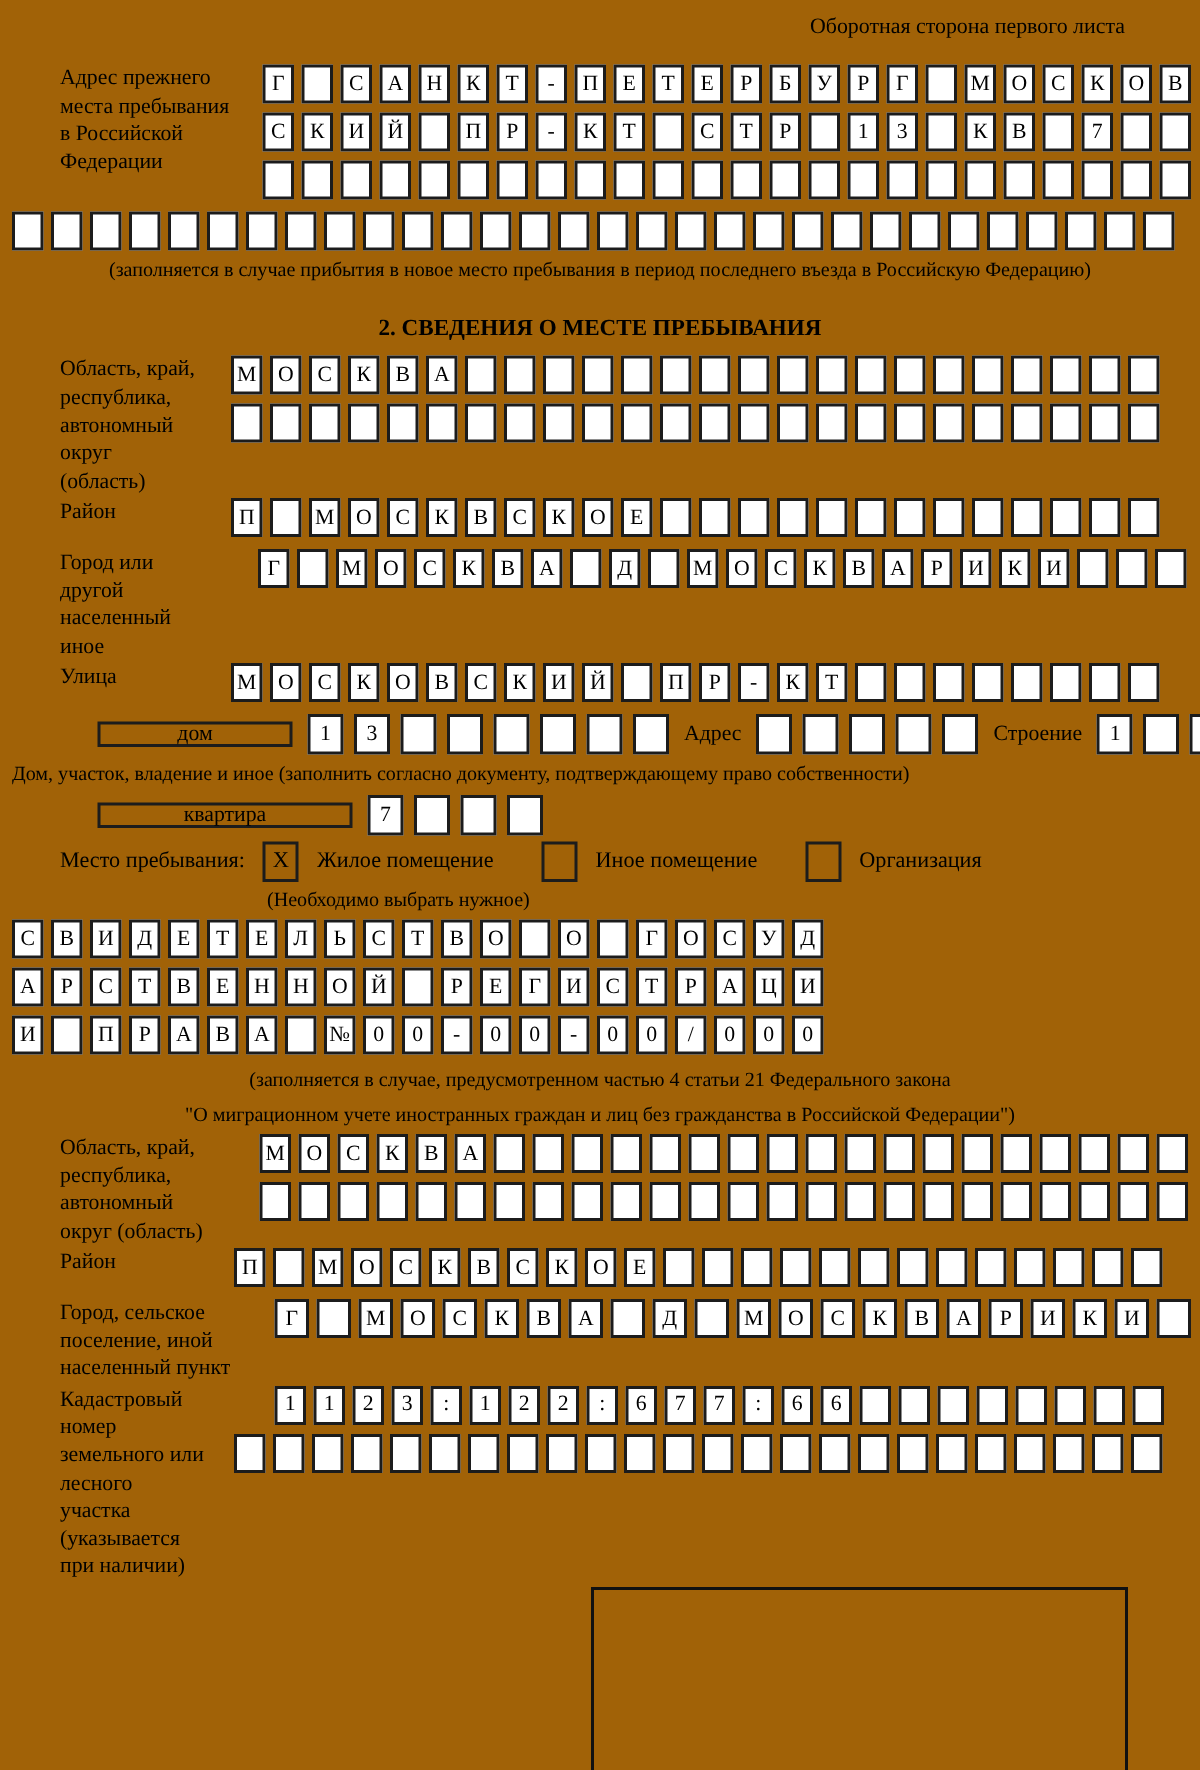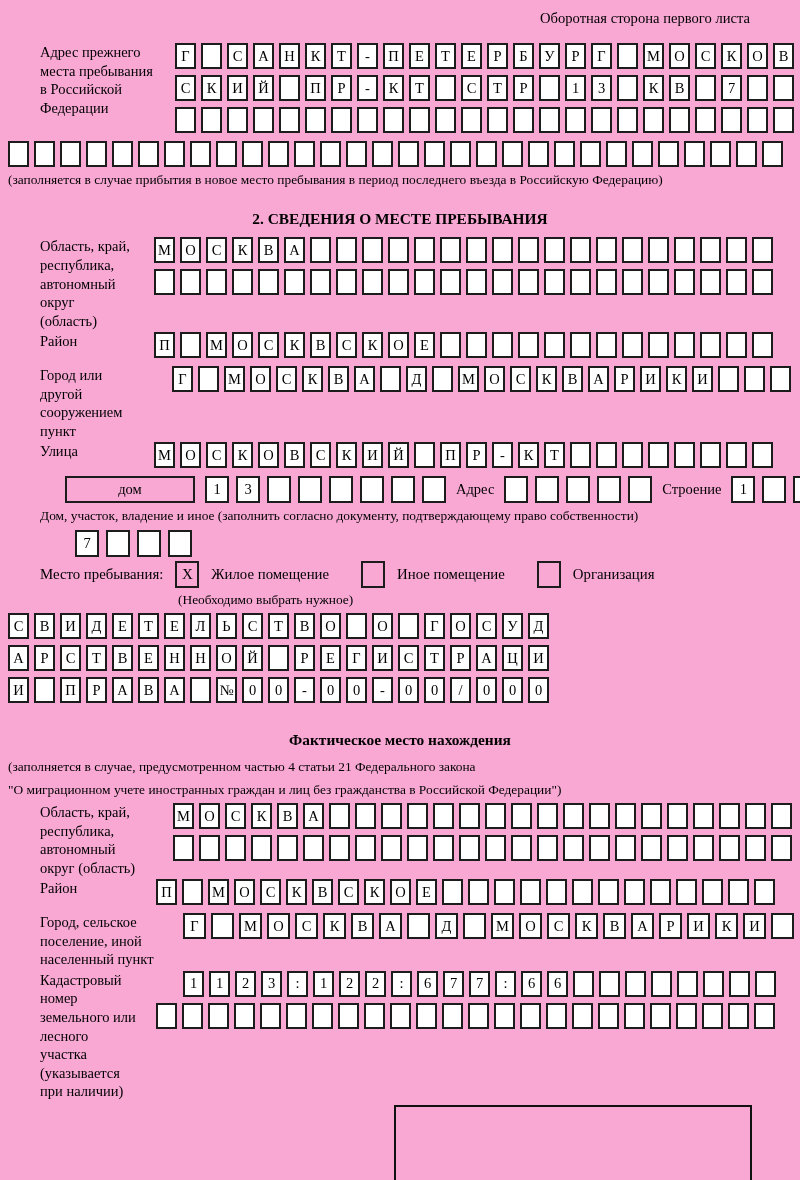--- a/index.html
+++ b/index.html
@@ -1,42 +1,42 @@
 <!DOCTYPE html>
 <html><head>
 <meta charset="utf-8">
 <title>Form</title>
 <style>
   html,body{margin:0;padding:0;background:#fff;}
   .page{
     width:800px;height:1180px;overflow:hidden;box-sizing:border-box;
-    padding:10px 8px 0 8px;background:#f9a8d4;color:#000;
+    padding:10px 8px 0 8px;background:#a16207;color:#000;
     font-family:"Liberation Serif","DejaVu Serif",serif;
   }
   .header-note{font-size:14.6px;text-align:right;padding-right:42px;margin-bottom:16px;}
   .block{display:flex;align-items:flex-start;margin-bottom:2px;}
   .flabel{flex:none;box-sizing:border-box;padding-left:32px;padding-right:20px;font-size:14.5px;line-height:1.28;}
   .w142{width:146px}.w148{width:148px}.w165{width:165px}.w167{width:167px}.w175{width:175px}.w237{width:237px}
   .rows{flex:1;min-width:0;}
   .cellrow{display:flex;gap:5px;margin-bottom:6px;flex-wrap:nowrap;}
   .cell{
     flex:none;display:flex;align-items:center;justify-content:center;
     width:21px;height:26px;border:2px solid #1c1c1c;box-sizing:border-box;
     font-size:14.5px;background:#fff;
   }
   .cw23 .cell{width:23px}
   .small{gap:7px}
   .small .cell{width:24px;height:27px}
-  .ml10{margin-left:10px}.ml18{margin-left:18px}.ml27{margin-left:27px}.ml32{margin-left:32px}.ml170{margin-left:170px}
+  .ml10{margin-left:10px}.ml18{margin-left:18px}.ml27{margin-left:27px}.ml32{}.ml170{margin-left:170px}
   .fullrow{margin-bottom:4px;}
   .note{font-size:13.4px;line-height:1.3;margin-bottom:5px;}
-  .center{text-align:left}
+  .center{text-align:center}
   .sec-title{font-weight:bold;font-size:15.4px;text-align:center;margin:22px 0 9px 0;}
   .labelbox{
-    flex:none;height:27px;border:2px solid #1c1c1c;box-sizing:border-box;
+    flex:none;height:17px;border:2px solid #1c1c1c;box-sizing:border-box;
     display:flex;align-items:center;justify-content:center;font-size:14.5px;
   }
   .w130b{width:130px}.w170b{width:170px}
   .house-row{display:flex;align-items:center;margin-left:57px;margin-bottom:4px;}
   .house-row .cellrow{margin-bottom:0;}
   .inline-label{font-size:14.5px;margin:0 10px;white-space:nowrap;}
   .stay-row{display:flex;align-items:center;margin-left:32px;margin-bottom:3px;text-align:right;}
   .stay-label{font-size:14.8px;margin-right:12px;white-space:nowrap;}
   .checkbox{
     flex:none;width:24px;height:27px;border:2px solid #1c1c1c;box-sizing:border-box;
@@ -255,21 +255,21 @@
           <span class="cell"></span>
           <span class="cell"></span>
           <span class="cell"></span>
           <span class="cell"></span>
           <span class="cell"></span>
         </div>
     </div>
   </div>
 
   <div class="block">
-    <div class="flabel w142">Город или другой сооружением пункт</div>
+    <div class="flabel w142">Город или другой населенный иное</div>
     <div class="rows">
       <div class="cellrow ml18">
           <span class="cell">Г</span>
           <span class="cell"></span>
           <span class="cell">М</span>
           <span class="cell">О</span>
           <span class="cell">С</span>
           <span class="cell">К</span>
           <span class="cell">В</span>
           <span class="cell">А</span>
@@ -348,20 +348,21 @@
     <span class="inline-label">Строение</span>
     <div class="cellrow small">
         <span class="cell">1</span>
         <span class="cell"></span>
         <span class="cell"></span>
       </div>
   </div>
   <div class="note ml32">Дом, участок, владение и иное (заполнить согласно документу, подтверждающему право собственности)</div>
 
   <div class="house-row">
+    <div class="labelbox w170b">квартира</div>
     <div class="cellrow small ml10">
         <span class="cell">7</span>
         <span class="cell"></span>
         <span class="cell"></span>
         <span class="cell"></span>
       </div>
   </div>
 
   <div class="stay-row">
     <span class="stay-label">Место пребывания:</span>
@@ -441,21 +442,20 @@
           <span class="cell">0</span>
           <span class="cell">0</span>
           <span class="cell">/</span>
           <span class="cell">0</span>
           <span class="cell">0</span>
           <span class="cell">0</span>
         </div>
     </div>
   </div>
 
-  <div class="sec-title">Фактическое место нахождения</div>
   <div class="note center">(заполняется в случае, предусмотренном частью 4 статьи 21 Федерального закона</div>
   <div class="note center">"О миграционном учете иностранных граждан и лиц без гражданства в Российской Федерации")</div>
 
   <div class="block">
     <div class="flabel w165">Область, край, республика, автономный округ (область)</div>
     <div class="rows">
       <div class="cellrow">
           <span class="cell">М</span>
           <span class="cell">О</span>
           <span class="cell">С</span>

